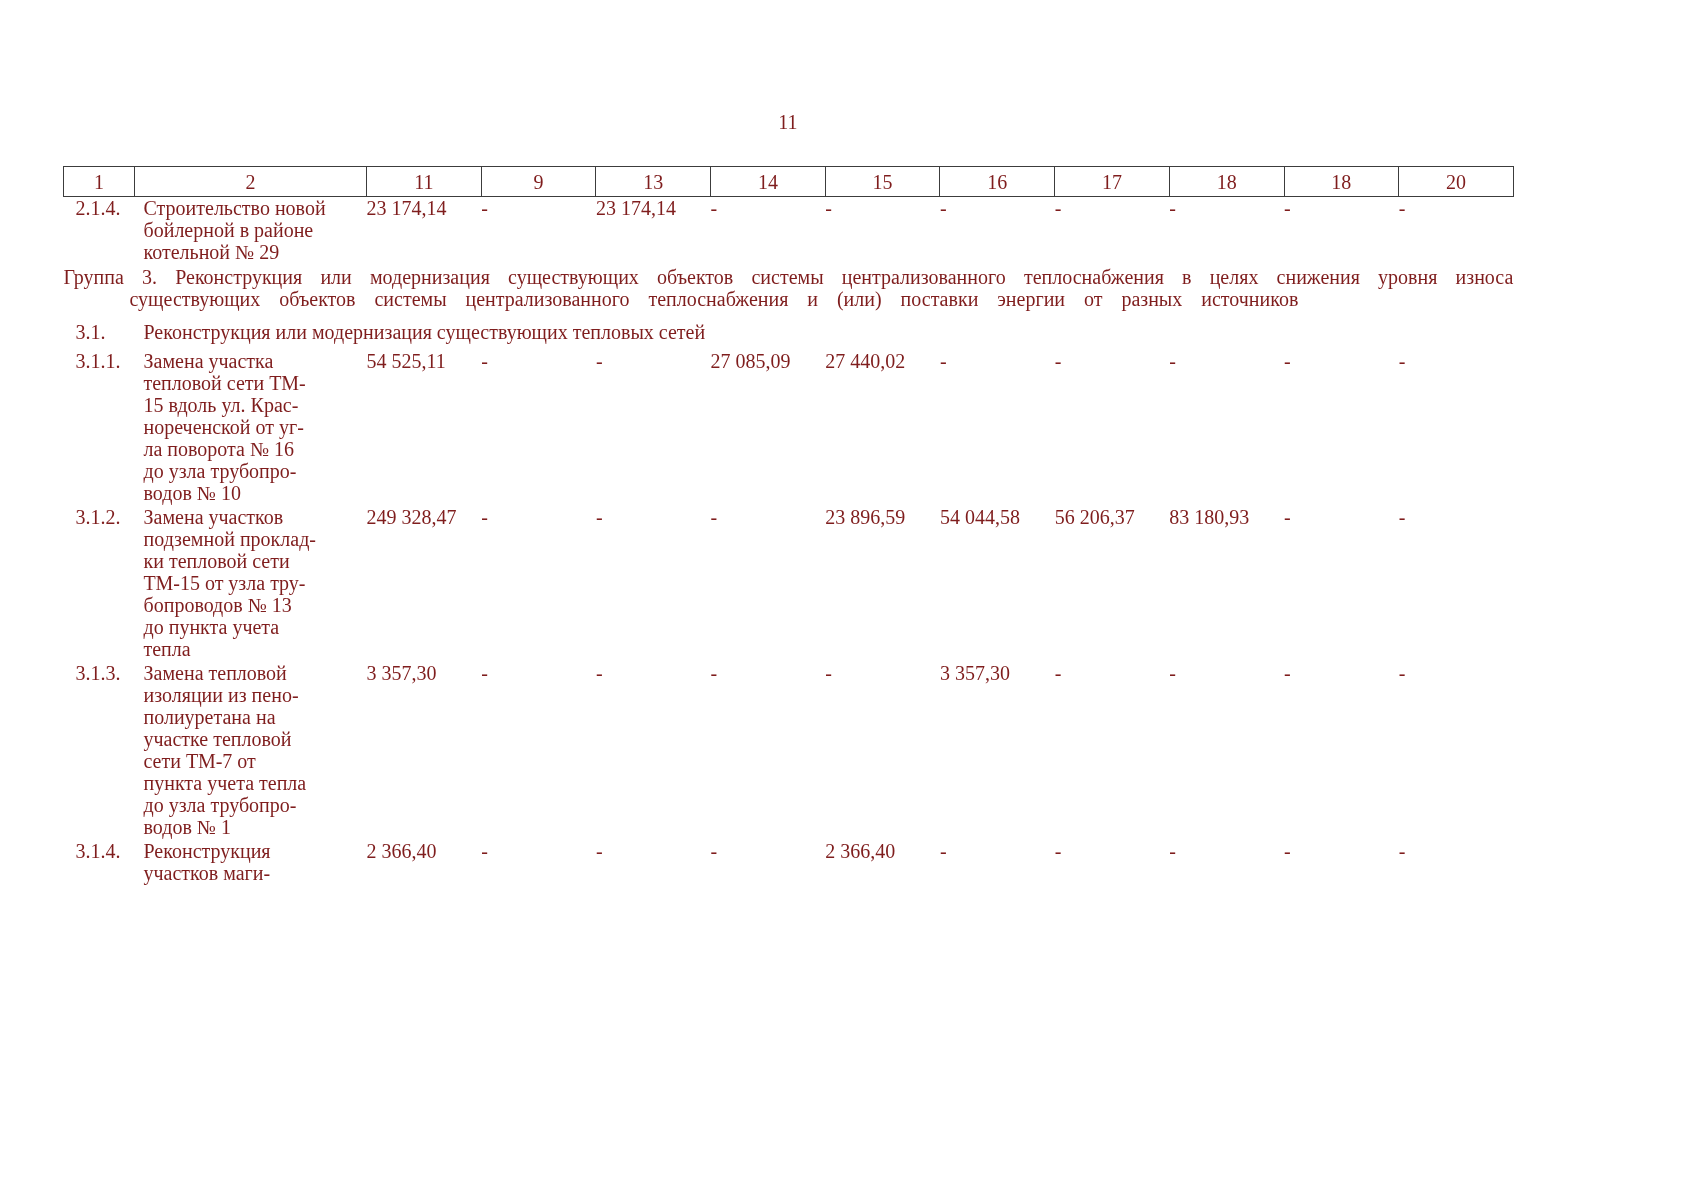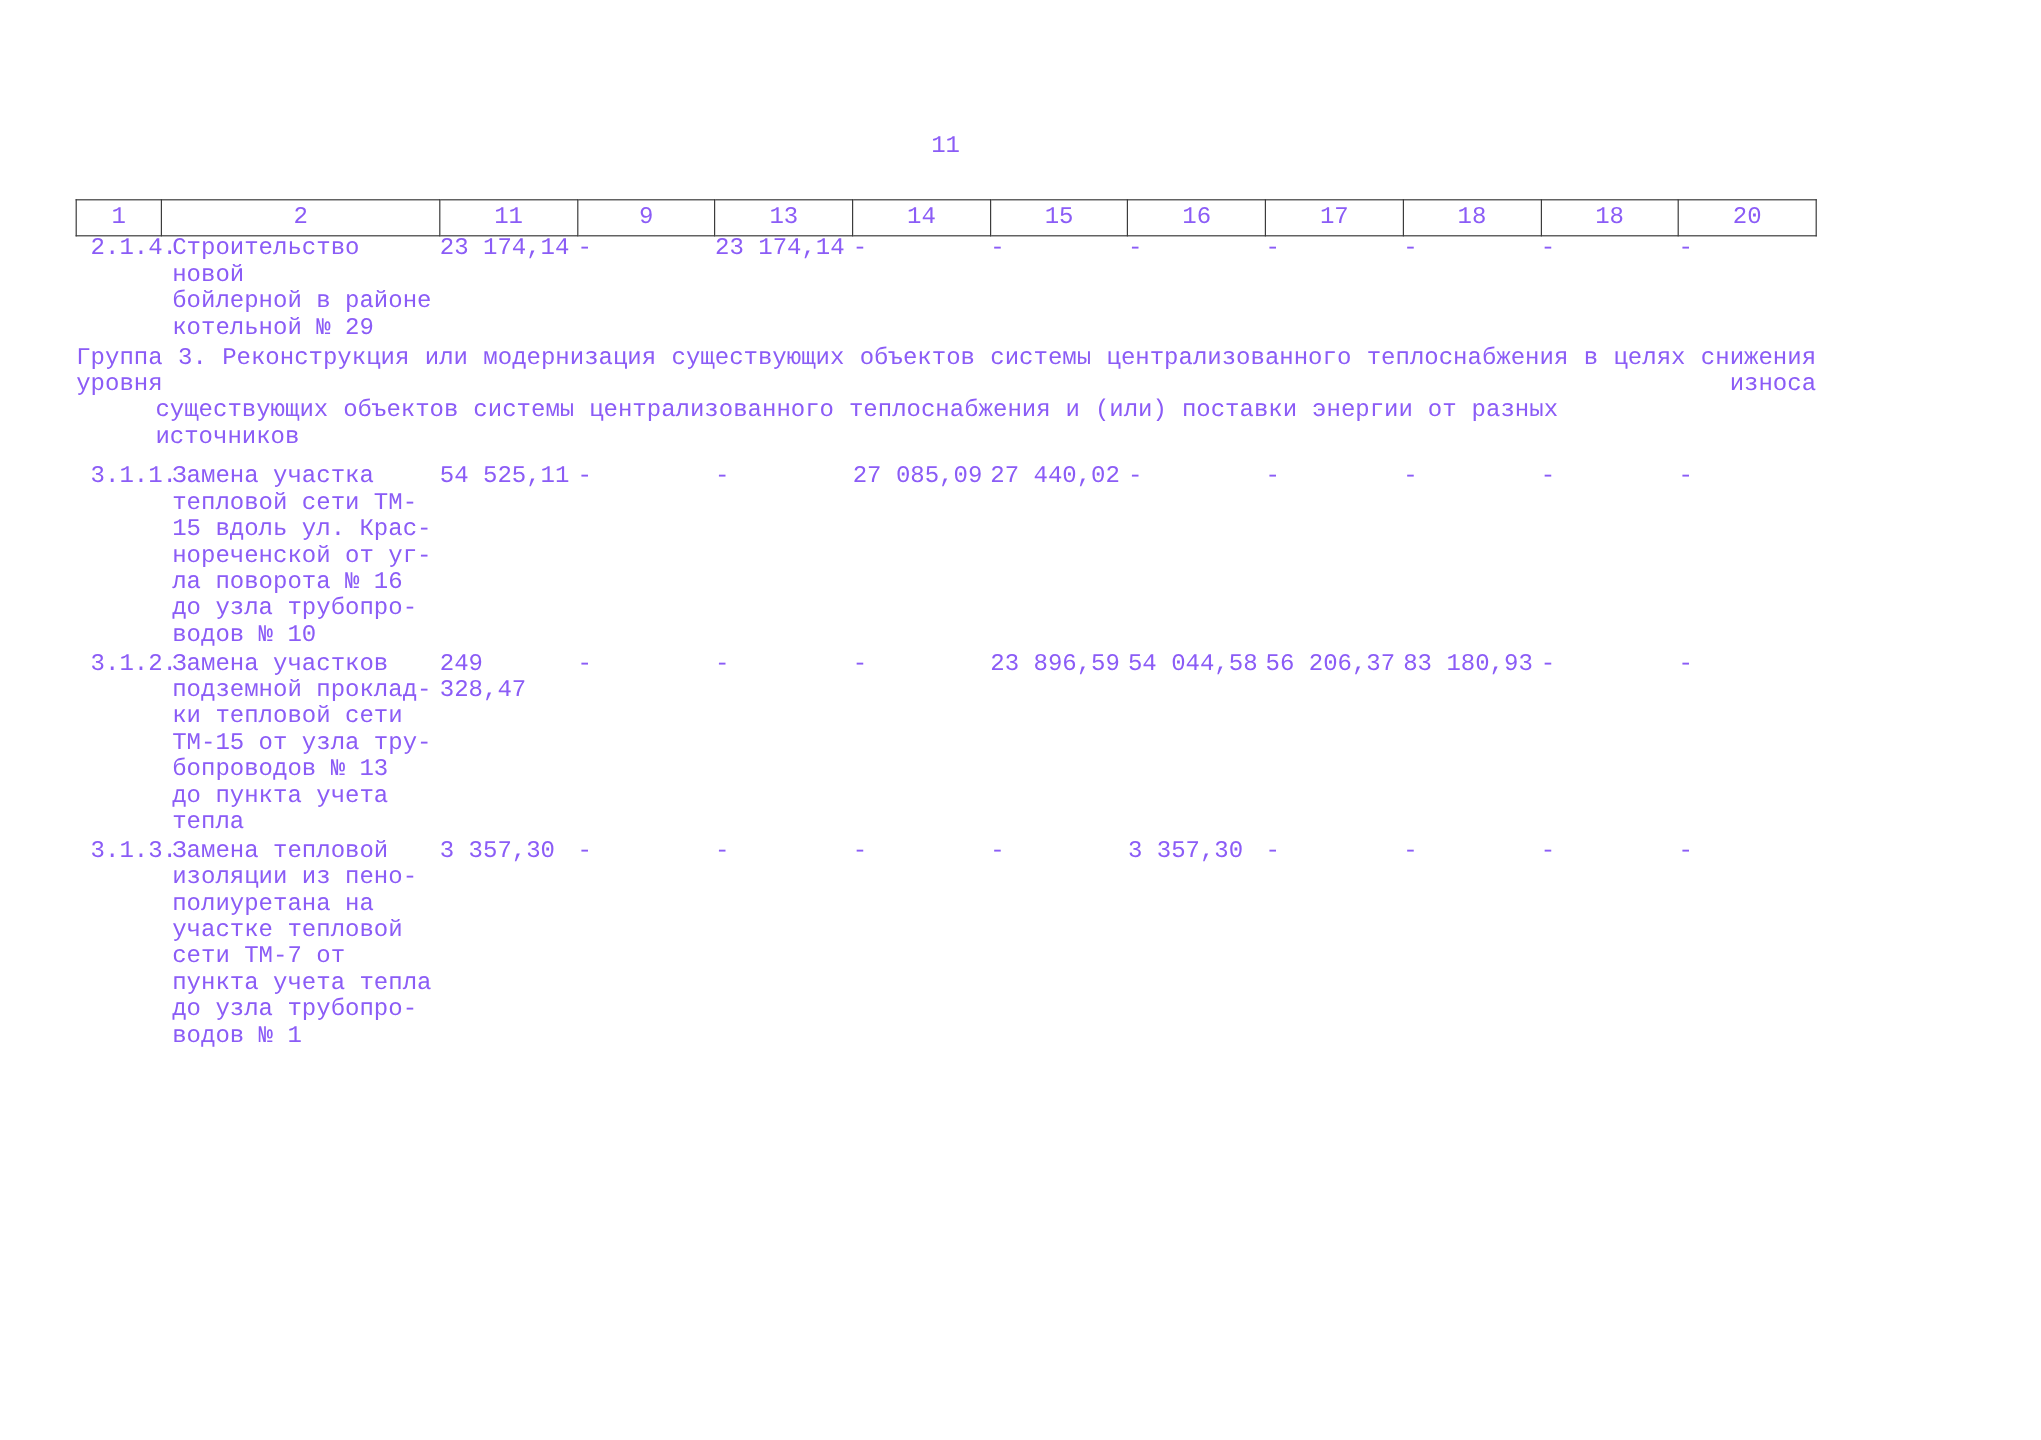--- a/index.html
+++ b/index.html
@@ -1,22 +1,22 @@
 <!DOCTYPE html>
 <html><head>
 <meta charset="utf-8">
 <style>
   * { margin:0; padding:0; box-sizing:border-box; }
   html,body { background:#9a9a9a; }
   .page {
     position:relative;
     width:1701px; height:1200px;
     background:#ffffff;
-    font-family:Liberation Mono, monospace;
-    color:#8b5cf6;
+    font-family:Liberation Serif, serif;
+    color:#7f1d1d;
     overflow:hidden;
   }
   .page-number {
     position:absolute; top:111px; left:63px; width:1450px;
     text-align:center; font-size:20px;
   }
   table.main {
     position:absolute; left:63px; top:166px; width:1450px;
     border-collapse:collapse; table-layout:fixed;
     font-size:20px; line-height:22px;
@@ -104,20 +104,24 @@
     </tr>
 
 
     <tr class="pb11">
       <td colspan="12">
         <div class="g3-line1">Группа 3. Реконструкция или модернизация существующих объектов системы централизованного теплоснабжения в целях снижения уровня износа</div>
         <div class="g3-line2">существующих объектов системы централизованного теплоснабжения и (или) поставки энергии от разных источников</div>
       </td>
     </tr>
 
+    <tr class="pb7">
+      <td class="num">3.1.</td>
+      <td class="desc" colspan="11">Реконструкция или модернизация существующих тепловых сетей</td>
+    </tr>
 
     <tr class="pb2">
       <td class="num">3.1.1.</td>
       <td class="desc">Замена участка
 тепловой сети ТМ-
 15 вдоль ул. Крас-
 нореченской от уг-
 ла поворота № 16
 до узла трубопро-
 водов № 10</td>
@@ -169,16 +173,31 @@
       <td class="val">-</td>
       <td class="val">-</td>
       <td class="val">-</td>
       <td class="val">3 357,30</td>
       <td class="val">-</td>
       <td class="val">-</td>
       <td class="val">-</td>
       <td class="val">-</td>
     </tr>
 
+    <tr class="pb2">
+      <td class="num">3.1.4.</td>
+      <td class="desc">Реконструкция
+участков маги-</td>
+      <td class="val">2 366,40</td>
+      <td class="val">-</td>
+      <td class="val">-</td>
+      <td class="val">-</td>
+      <td class="val">2 366,40</td>
+      <td class="val">-</td>
+      <td class="val">-</td>
+      <td class="val">-</td>
+      <td class="val">-</td>
+      <td class="val">-</td>
+    </tr>
 
   </tbody>
     </table>
 </div>
 
 </body></html>

